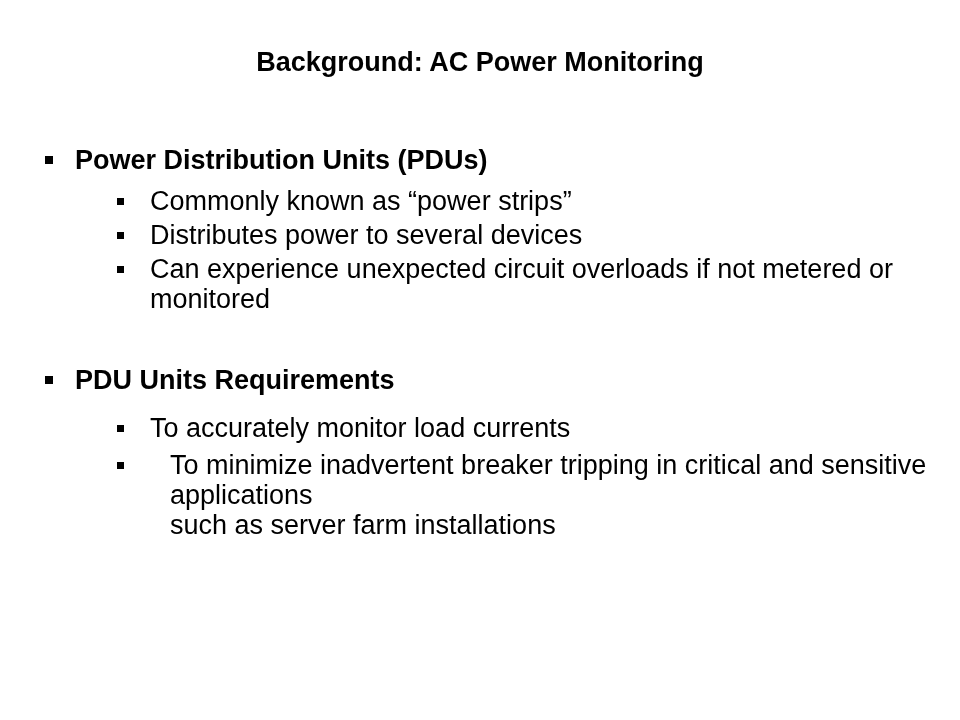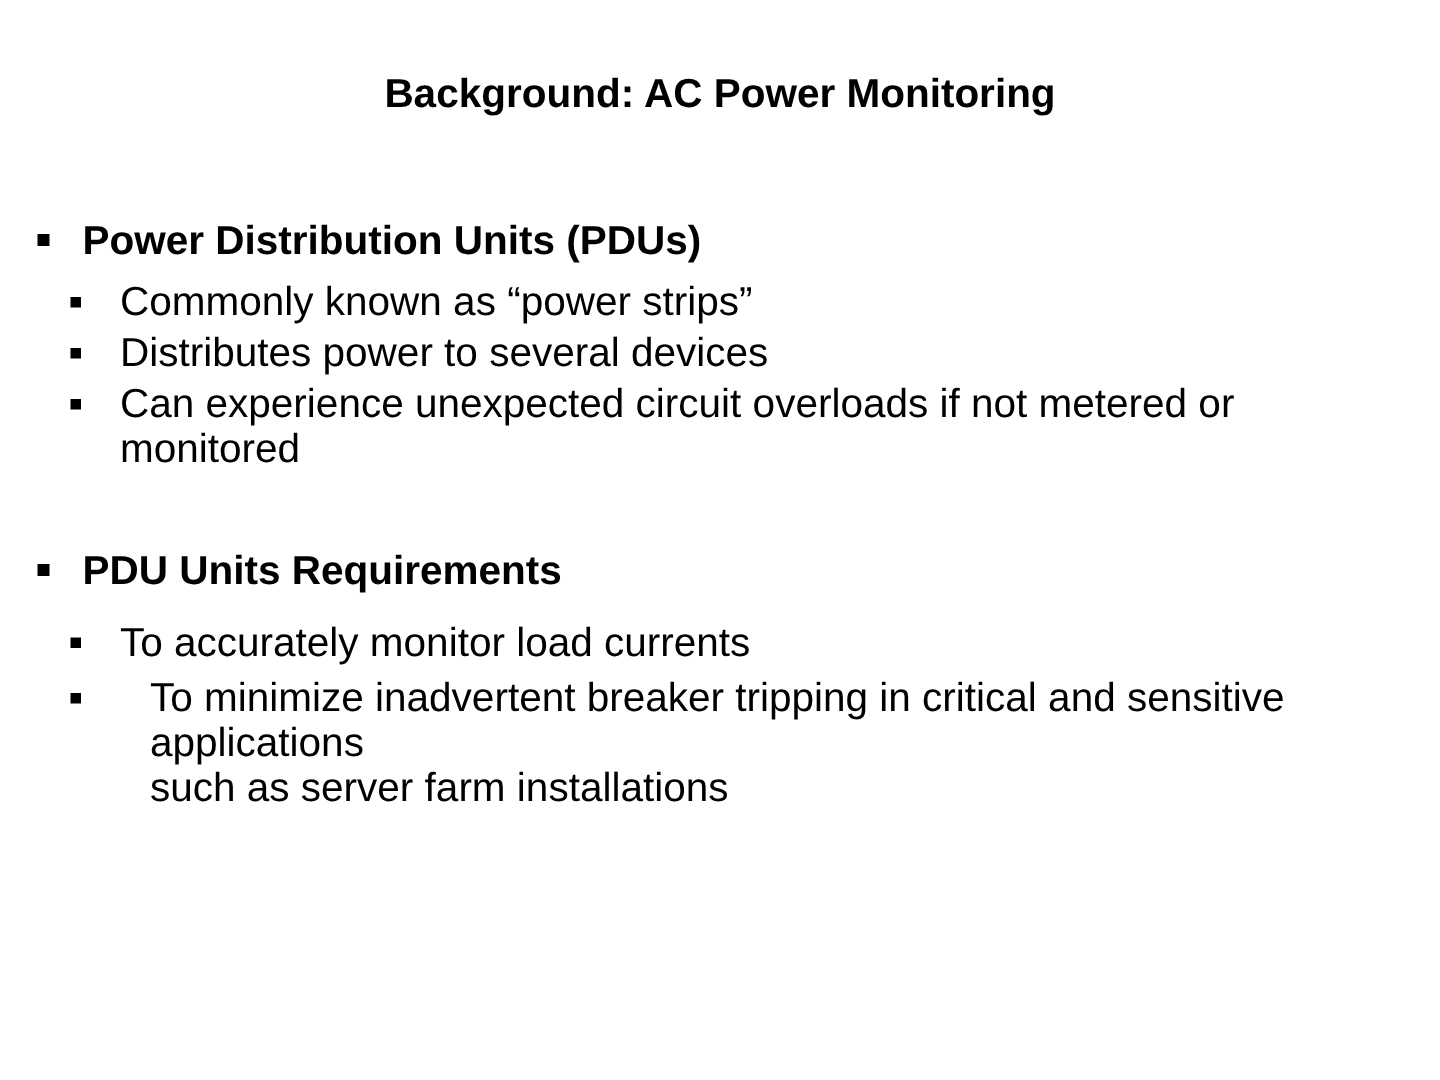--- a/index.html
+++ b/index.html
@@ -41,33 +41,33 @@
   .bullet-item .txt {
     font-size: 27px;
     line-height: 30px;
     white-space: pre-line;
   }
   .sq {
     flex: none;
     background: #000000;
   }
   .lvl1 {
-    padding-left: 25px;
+    padding-left: 45px;
   }
   .lvl1 .sq {
     width: 8px;
     height: 8px;
     margin-top: 11px;
   }
   .lvl1 .txt {
     margin-left: 22px;
     font-weight: bold;
   }
   .lvl2 {
-    padding-left: 47px;
+    padding-left: 117px;
   }
   .lvl2 .sq {
     width: 7px;
     height: 7px;
     margin-top: 12px;
   }
   .lvl2 .txt {
     margin-left: 26px;
   }
   .mt11 { margin-top: 11px; }

